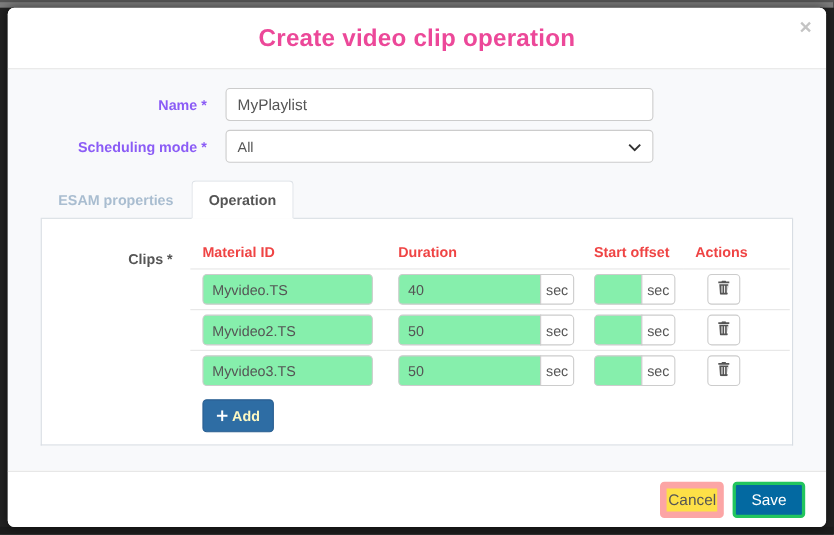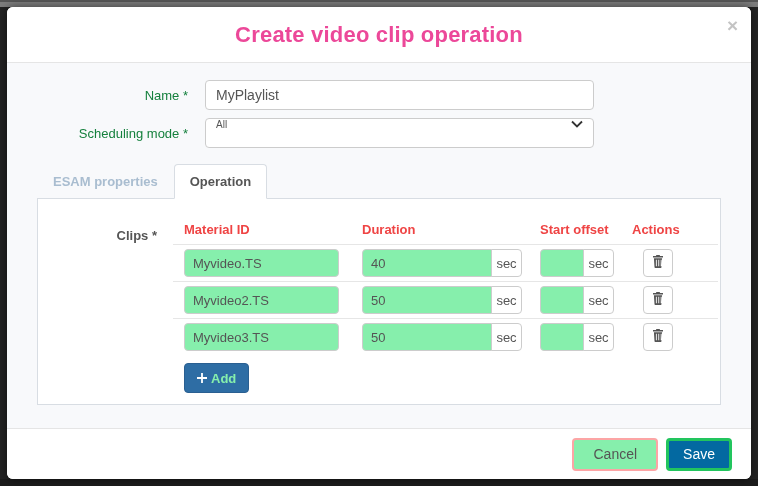--- a/index.html
+++ b/index.html
@@ -17,25 +17,25 @@
 
   .modal-header { position:relative; flex:0 0 56px; background:#fff; border-bottom:1px solid #e5e5e5;
                   display:flex; align-items:center; justify-content:center; }
   .modal-title { font-size:22px; font-weight:bold; color:#ec4899; letter-spacing:.2px; }
   .close-btn { position:absolute; right:13px; top:9px; font-size:19px; font-weight:bold;
                color:#c4c4c4; line-height:1; cursor:pointer; }
 
   .modal-body { flex:1 1 auto; background:#f8f9fb; padding:17px 30px 0; display:flex; flex-direction:column; }
 
   .form-row { display:flex; align-items:center; margin-bottom:8px; }
-  .flabel { width:168px; padding-right:17px; text-align:right; font-size:13px; font-weight:normal; color:#15803d; }
+  .flabel { width:168px; padding-right:17px; text-align:right; font-size:13px; font-weight:bold; color:#8b5cf6; }
   .text-input { width:389px; height:30px; border:1px solid #ccc; border-radius:4px;
                 padding:0 10px; font-size:14px; color:#555; background:#fff; font-family:inherit; outline:none; }
   .select-box { width:389px; height:30px; border:1px solid #ccc; border-radius:4px; background:#fff;
-                padding:0 10px; font-size:10px; color:#555; display:flex; align-items:flex-start;
+                padding:0 10px; font-size:13px; color:#555; display:flex; align-items:center;
                 justify-content:space-between; cursor:pointer; }
 
   .tabs { display:flex; border-bottom:1px solid #d8dde3; margin-top:8px; padding-left:0; }
   .tab { padding:9px 15px; font-size:13px; font-weight:bold; border:1px solid transparent;
          border-radius:4px 4px 0 0; margin-bottom:-1px; cursor:pointer; }
   .tab.active { background:#fff; border-color:#d8dde3; border-bottom:1px solid #fff; color:#555; }
   .tab.inactive { color:#a9bdd0; }
 
   .panel { background:#fff; border:1px solid #d8dde3; border-top:none; padding:14px 0 11px; }
 
@@ -62,27 +62,27 @@
   .mat-input { width:155px; }
   .igroup { display:flex; }
   .dur-input { width:130px; border-radius:4px 0 0 4px; }
   .off-input { width:44px; border-radius:4px 0 0 4px; }
   .addon { height:28px; width:31px; margin-left:-1px; border:1px solid #ccc; border-radius:0 4px 4px 0;
            background:#fff; color:#555; font-size:13px; display:flex; align-items:center; justify-content:center; }
   .trash-btn { width:30px; height:28px; border:1px solid #ccc; border-radius:4px; background:#fff;
                display:flex; align-items:center; justify-content:center; cursor:pointer; margin-left:11px; }
 
   .add-btn { margin:8px 0 0 146px; height:30px; padding:0 12px; border:1px solid #2a5f91; border-radius:4px;
-             background:#2e6da4; color:#86efac; font-size:13px; font-weight:bold; display:inline-flex;
+             background:#2e6da4; color:#fef9c3; font-size:13px; font-weight:bold; display:inline-flex;
              align-items:center; gap:4px; cursor:pointer; font-family:inherit; }
 
   .modal-footer { flex:0 0 51px; background:#fff; border-top:1px solid #e5e5e5; display:flex;
                   align-items:center; justify-content:flex-end; padding:0 19px; gap:8px; }
   .btn { height:33px; border-radius:4px; font-size:14px; font-family:inherit; cursor:pointer; }
-  .btn-cancel { padding:0 19px; border:2px solid #fca5a5; background:#86efac; color:#555; }
+  .btn-cancel { padding:0 1px; border:6px solid #fca5a5; background:#fde047; color:#555; }
   .btn-save { padding:0 14px; border:3px solid #22c55e; background:#0369a1; color:#fff; }
 </style>
 </head>
 <body>
 
 <div class="stage">
   <div class="backdrop-top"></div>
   <div class="backdrop-bottom"></div>
 
   <div class="modal">

